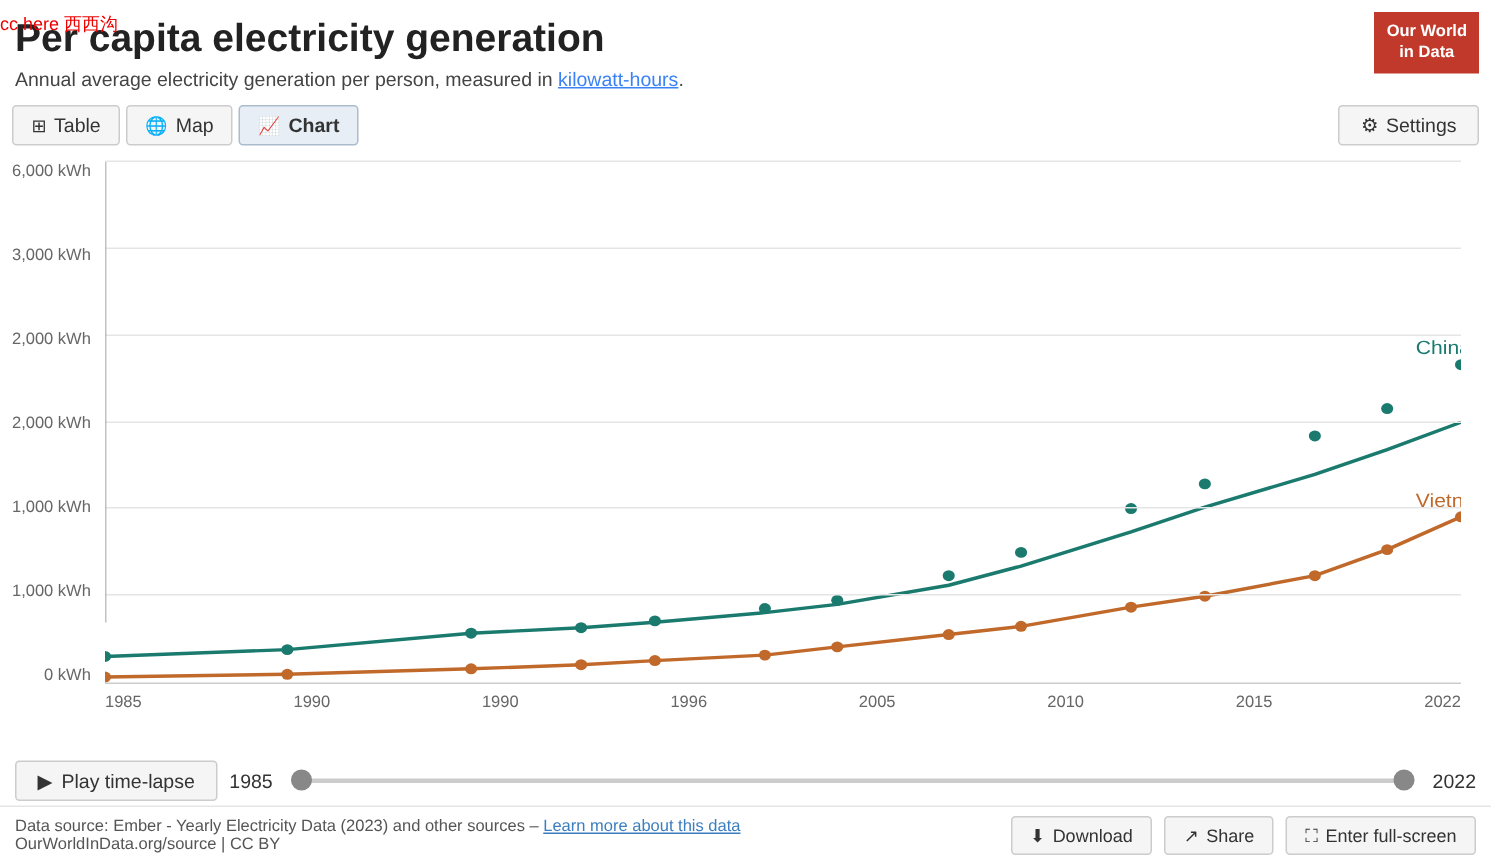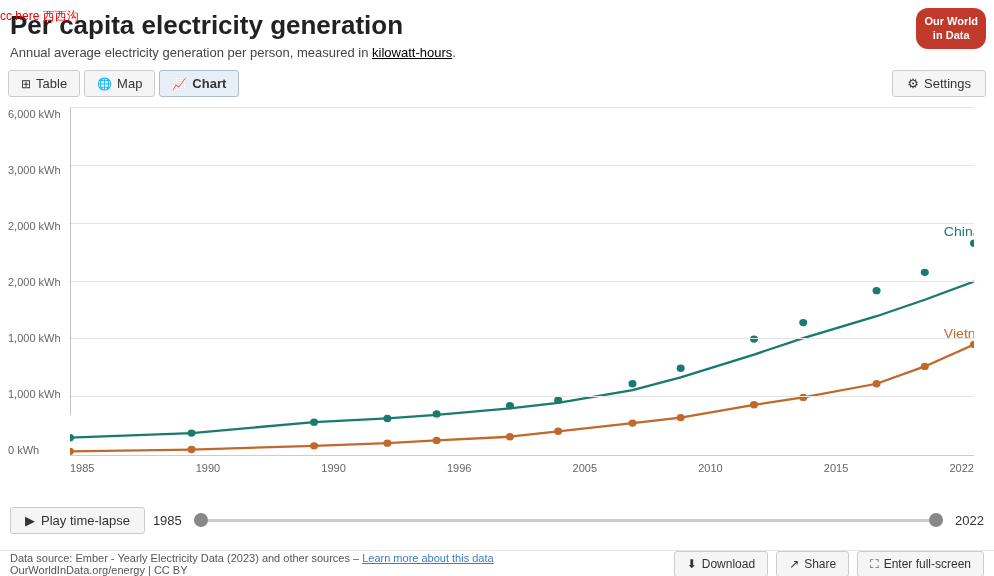--- a/index.html
+++ b/index.html
@@ -1,58 +1,58 @@
 <!DOCTYPE html>
 <html><head>
   <meta charset="utf-8">
   <style>
     * { box-sizing: border-box; margin: 0; padding: 0; }
     body { font-family: Arial, sans-serif; background: #fff; width: 994px; height: 576px; overflow: hidden; position: relative; }
 
     .watermark { position: absolute; top: 8px; left: 0; font-size: 12px; color: #e00; z-index: 10; }
     .watermark span { color: #e00; margin-top: 10px; }
 
-    .logo { position: absolute; top: 8px; right: 8px; background: #c0392b; color: white; font-size: 11px; font-weight: bold; padding: 6px 8px; line-height: 1.3; text-align: center; z-index: 10; border-radius: 12px; }
+    .logo { position: absolute; top: 8px; right: 8px; background: #c0392b; color: white; font-size: 11px; font-weight: bold; padding: 6px 8px; line-height: 1.3; text-align: center; z-index: 10; }
 
     .title-section { position: absolute; top: 10px; left: 10px; right: 110px; }
     .main-title { font-size: 26px; font-weight: bold; color: #222; line-height: 1.2; }
     .subtitle { font-size: 13px; color: #444; margin-top: 4px; }
-    .subtitle a { color: #000000; text-decoration: underline; }
+    .subtitle a { color: #3b82f6; text-decoration: underline; }
 
     .tab-bar { position: absolute; top: 70px; left: 8px; display: flex; align-items: center; gap: 4px; }
     .tab-btn { display: flex; align-items: center; gap: 5px; padding: 5px 12px; border: 1px solid #ccc; background: #f5f5f5; cursor: pointer; font-size: 13px; color: #333; border-radius: 3px; }
     .tab-btn.active { background: #e8eef5; border-color: #aabcce; font-weight: bold; }
     .tab-icon { font-size: 12px; }
 
     .settings-btn { position: absolute; top: 70px; right: 8px; display: flex; align-items: center; gap: 5px; padding: 5px 14px; border: 1px solid #ccc; background: #f5f5f5; cursor: pointer; font-size: 13px; color: #333; border-radius: 3px; }
 
     .chart-area { position: absolute; top: 108px; left: 0; right: 0; bottom: 80px; }
 
     .y-axis { position: absolute; left: 8px; top: 0; bottom: 40px; display: flex; flex-direction: column-reverse; justify-content: space-between; }
-    .y-label { font-size: 11px; color: #666; white-space: nowrap; }
+    .y-label { font-size: 11px; color: #666; white-space: nowrap; text-align: right; }
 
     .chart-inner { position: absolute; left: 70px; right: 20px; top: 0; bottom: 40px; border-bottom: 1px solid #ccc; }
 
     .grid-line { position: absolute; left: 0; right: 0; border-top: 1px solid #e5e5e5; }
 
     .x-axis { position: absolute; left: 70px; right: 20px; bottom: 0; height: 40px; display: flex; justify-content: space-between; align-items: flex-start; padding-top: 6px; }
     .x-label { font-size: 11px; color: #666; }
 
     .vertical-line { position: absolute; top: 0; bottom: 40px; width: 1px; background: #999; opacity: 0.6; }
 
     .timeline-section { position: absolute; bottom: 36px; left: 0; right: 0; height: 40px; display: flex; align-items: center; gap: 8px; padding: 0 10px; }
     .play-btn { display: flex; align-items: center; gap: 6px; padding: 5px 14px; border: 1px solid #ccc; background: #f5f5f5; cursor: pointer; font-size: 13px; color: #333; border-radius: 3px; white-space: nowrap; }
     .year-start { font-size: 13px; color: #333; white-space: nowrap; }
     .year-end { font-size: 13px; color: #333; white-space: nowrap; }
     .slider-track { flex: 1; height: 3px; background: #ccc; border-radius: 2px; position: relative; margin: 0 4px; }
     .slider-knob { position: absolute; width: 14px; height: 14px; background: #888; border-radius: 50%; top: 50%; transform: translateY(-50%); cursor: pointer; }
     .slider-knob.start { left: 0; }
     .slider-knob.end { right: 0; }
 
-    .footer { position: absolute; bottom: 0; left: 0; right: 0; height: 26px; display: flex; align-items: center; justify-content: space-between; padding: 0 10px; border-top: 1px solid #e5e5e5; }
+    .footer { position: absolute; bottom: 0; left: 0; right: 0; height: 39px; display: flex; align-items: center; justify-content: space-between; padding: 0 10px; border-top: 1px solid #e5e5e5; }
     .footer-left { font-size: 11px; color: #555; }
     .footer-left a { color: #3b7dbf; text-decoration: underline; }
     .footer-right { display: flex; gap: 8px; }
     .footer-btn { display: flex; align-items: center; gap: 5px; padding: 5px 12px; border: 1px solid #ccc; background: #f5f5f5; cursor: pointer; font-size: 12px; color: #333; border-radius: 3px; }
 
     svg.chart-svg { width: 100%; height: 100%; }
   </style>
 </head>
 <body>
 
@@ -211,21 +211,21 @@
     <div class="slider-knob start"></div>
     <div class="slider-knob end"></div>
   </div>
   <span class="year-end">2022</span>
 </div>
 
 <div class="footer">
   <div class="footer-left">
     <span>Data source: Ember - Yearly Electricity Data (2023) and other sources – </span><a href="#">Learn more about this data</a>
     <br>
-    <span>OurWorldInData.org/energy | CC BY</span>
+    <span>OurWorldInData.org/source | CC BY</span>
   </div>
   <div class="footer-right">
     <button class="footer-btn">
       <span>⬇</span>
       <span>Download</span>
     </button>
     <button class="footer-btn">
       <span>↗</span>
       <span>Share</span>
     </button>

